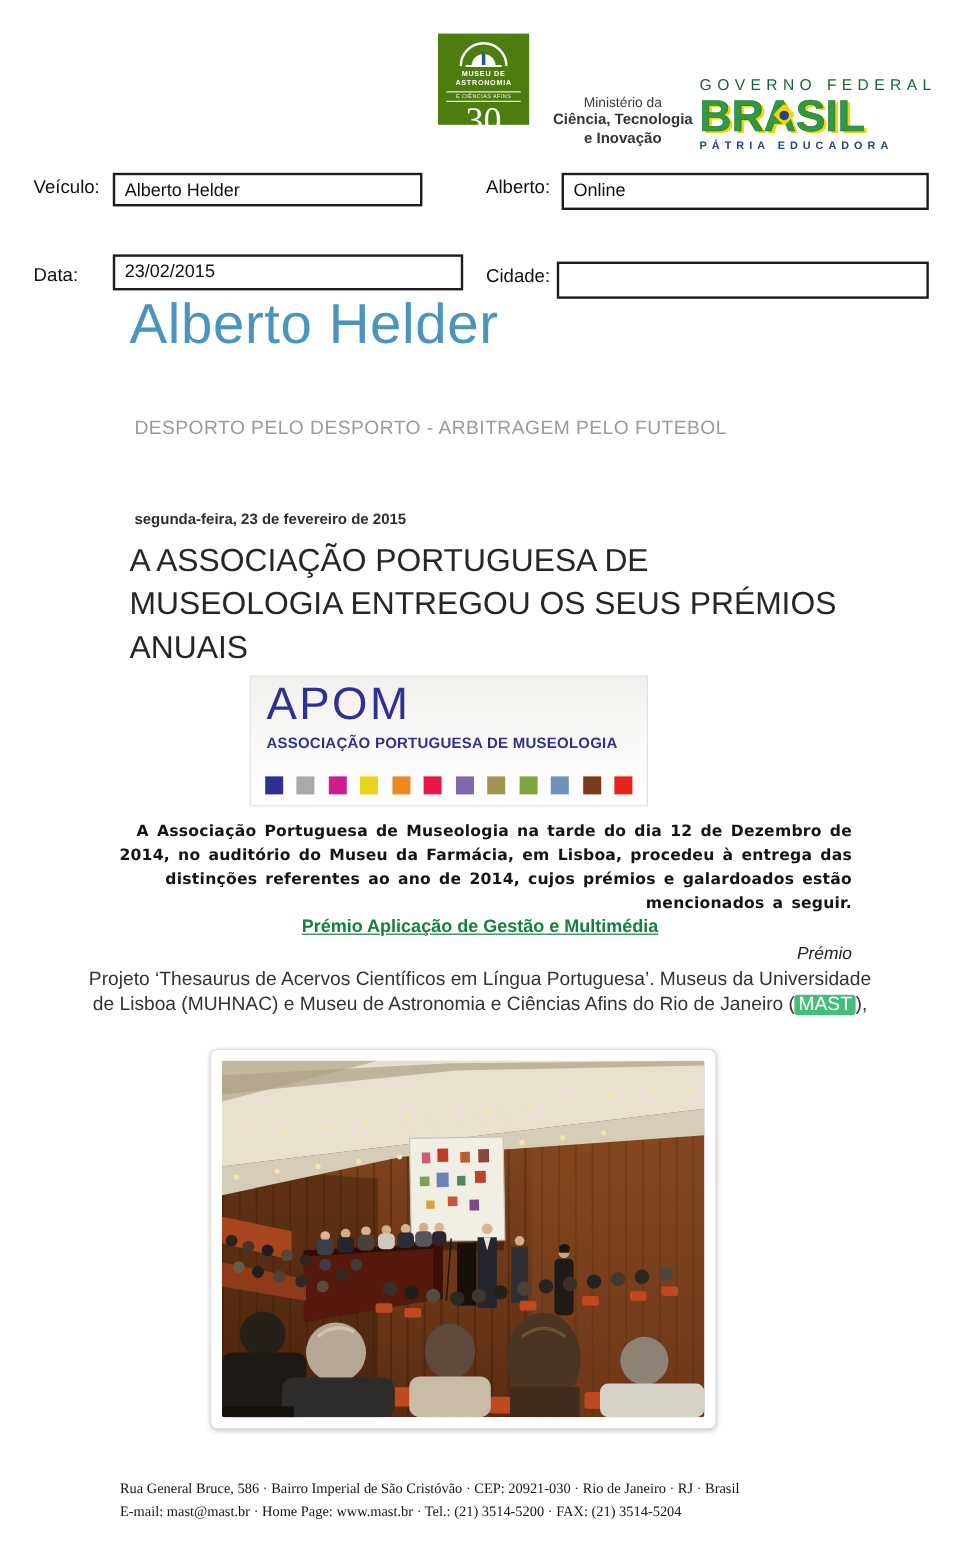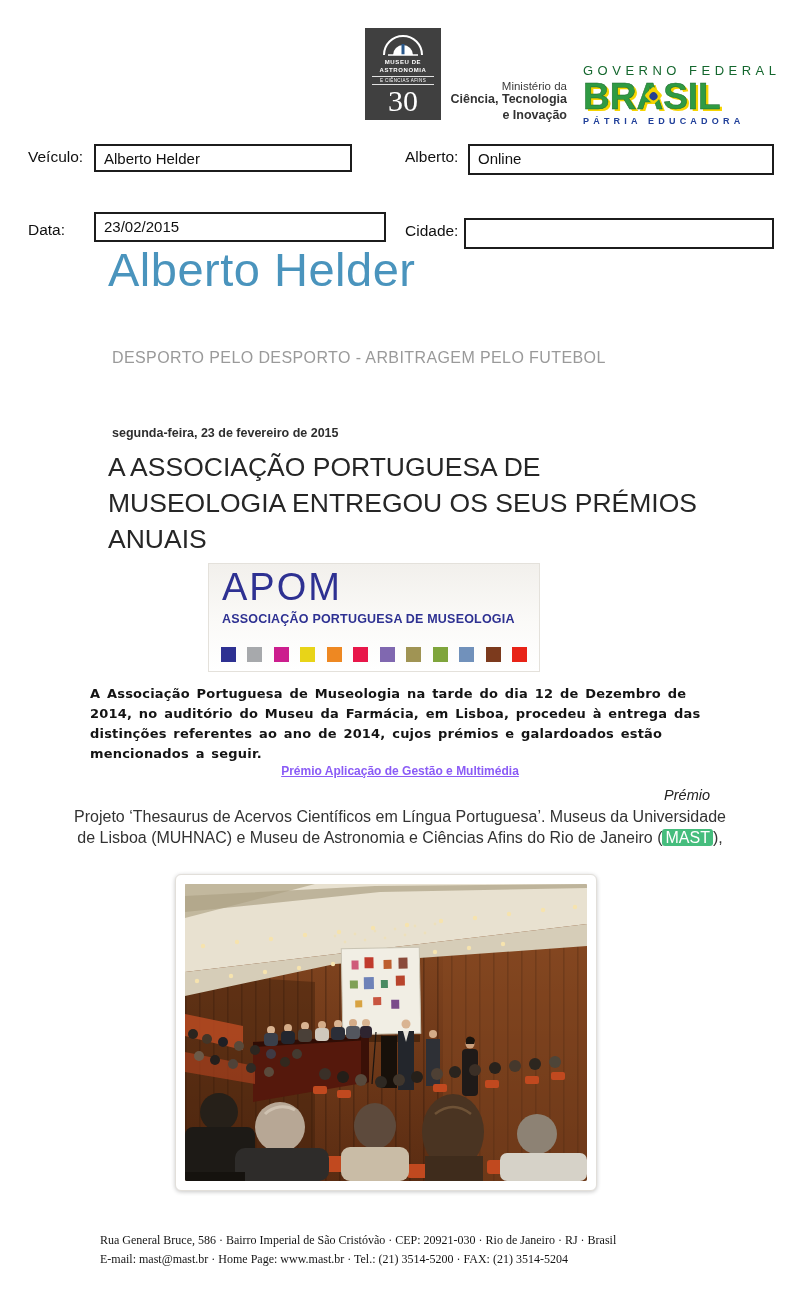--- a/index.html
+++ b/index.html
@@ -1,30 +1,30 @@
 <!DOCTYPE html>
 <html><head>
 <meta charset="utf-8">
 <style>
   html,body{margin:0;padding:0;background:#ffffff;}
   .page{position:relative;width:800px;height:1303px;background:#fff;overflow:hidden;
         font-family:"Liberation Sans",sans-serif;color:#111;}
 
   
-  .mast-logo{position:absolute;left:365px;top:28px;width:76px;height:92px;
-             background:#404040;color:#fff;text-align:center;box-sizing:border-box;padding-top:5px;}
+  .mast-logo{position:absolute;left:365px;top:28px;width:76px;height:76px;
+             background:#4d7c0f;color:#fff;text-align:center;box-sizing:border-box;padding-top:5px;}
   .mast-logo .dome{display:block;margin:0 auto;}
   .mast-logo .t1{font-size:6px;font-weight:bold;letter-spacing:.6px;line-height:1.3;margin-top:2px;}
   .mast-logo .t3{font-size:4.5px;letter-spacing:.4px;margin:1px 7px;padding:1px 0;
                  border-top:1px solid rgba(255,255,255,.85);border-bottom:1px solid rgba(255,255,255,.85);}
   .mast-logo .num{font-family:"Liberation Serif",serif;font-size:30px;line-height:1;margin-top:1px;font-weight:400;}
   .mast-logo .anos{font-size:5px;letter-spacing:4px;margin-top:3px;padding:1px 8px 0 12px;
                    border-top:1px solid rgba(255,255,255,.85);display:inline-block;}
 
-  .ministry{position:absolute;left:443px;top:80px;width:124px;text-align:right;color:#3c3c3c;}
+  .ministry{position:absolute;left:457px;top:80px;width:124px;text-align:center;color:#3c3c3c;}
   .ministry .m1{font-size:11.5px;}
   .ministry .m2,.ministry .m3{font-size:12.5px;font-weight:bold;color:#333;line-height:1.25;}
 
   .brasil-logo{position:absolute;left:583px;top:63px;width:178px;}
   .brasil-logo .gov{font-size:13px;font-weight:normal;color:#14672e;letter-spacing:4.5px;white-space:nowrap;}
   .brasil-logo .name{position:relative;font-size:37px;font-weight:bold;color:#2f9a43;line-height:1.0;
                      letter-spacing:0px;text-shadow:2.5px 2px 0 #f6d500;-webkit-text-stroke:.5px #1c6b2e;}
   .brasil-logo .flag{position:absolute;left:64px;top:11px;width:13px;height:13px;background:#f6d500;
                      transform:rotate(45deg);border-radius:2px;}
   .brasil-logo .flag::after{content:'';position:absolute;inset:2.5px;background:#27408f;border-radius:50%;}
@@ -42,25 +42,25 @@
   .post-title{position:absolute;left:108px;top:450px;width:610px;font-size:26.5px;color:#262626;line-height:1.35;}
 
   .apom{position:absolute;left:208px;top:563px;width:332px;height:109px;box-sizing:border-box;
         background:linear-gradient(180deg,#f2f0ec 0%,#fbfaf8 55%,#ffffff 100%);
         border:1px solid #e4e1db;}
   .apom .acr{position:absolute;left:13px;top:2px;font-size:38px;letter-spacing:2px;color:#2e3192;}
   .apom .assoc{position:absolute;left:13px;top:48px;font-size:12.5px;font-weight:bold;letter-spacing:.2px;color:#2e3192;}
   .apom .palette{position:absolute;left:12px;right:12px;bottom:9px;display:flex;justify-content:space-between;}
   .apom .sw{width:15px;height:15px;display:inline-block;}
 
-  .intro{position:absolute;left:90px;top:684px;width:620px;text-align:left;
+  .intro{position:absolute;left:90px;top:684px;width:620px;text-align:right;
          font-family:"DejaVu Sans",sans-serif;font-weight:bold;font-size:13px;
          line-height:1.55;letter-spacing:.2px;word-spacing:2px;color:#141414;}
   .award-h{position:absolute;left:90px;top:764px;width:620px;text-align:center;
-           font-size:12px;font-weight:bold;text-decoration:underline;color:#8b5cf6;}
+           font-size:15px;font-weight:bold;text-decoration:underline;color:#15803d;}
   .award-sub{position:absolute;left:90px;top:787px;width:620px;text-align:right;
              font-size:14.5px;font-style:italic;color:#222;}
   .award-par{position:absolute;left:72px;top:806px;width:656px;text-align:center;
              font-size:16px;color:#333;line-height:1.32;}
   .award-par .hl{background:#45bd7d;color:#fff;padding:0 3px;border-radius:3px;}
 
   
   .photo{position:absolute;left:175px;top:874px;width:422px;box-sizing:border-box;background:#fff;
          border:1px solid #e2dfda;border-radius:6px;padding:9px;box-shadow:0 1px 4px rgba(0,0,0,.22);}
   .photo svg{display:block;border-radius:2px;}

